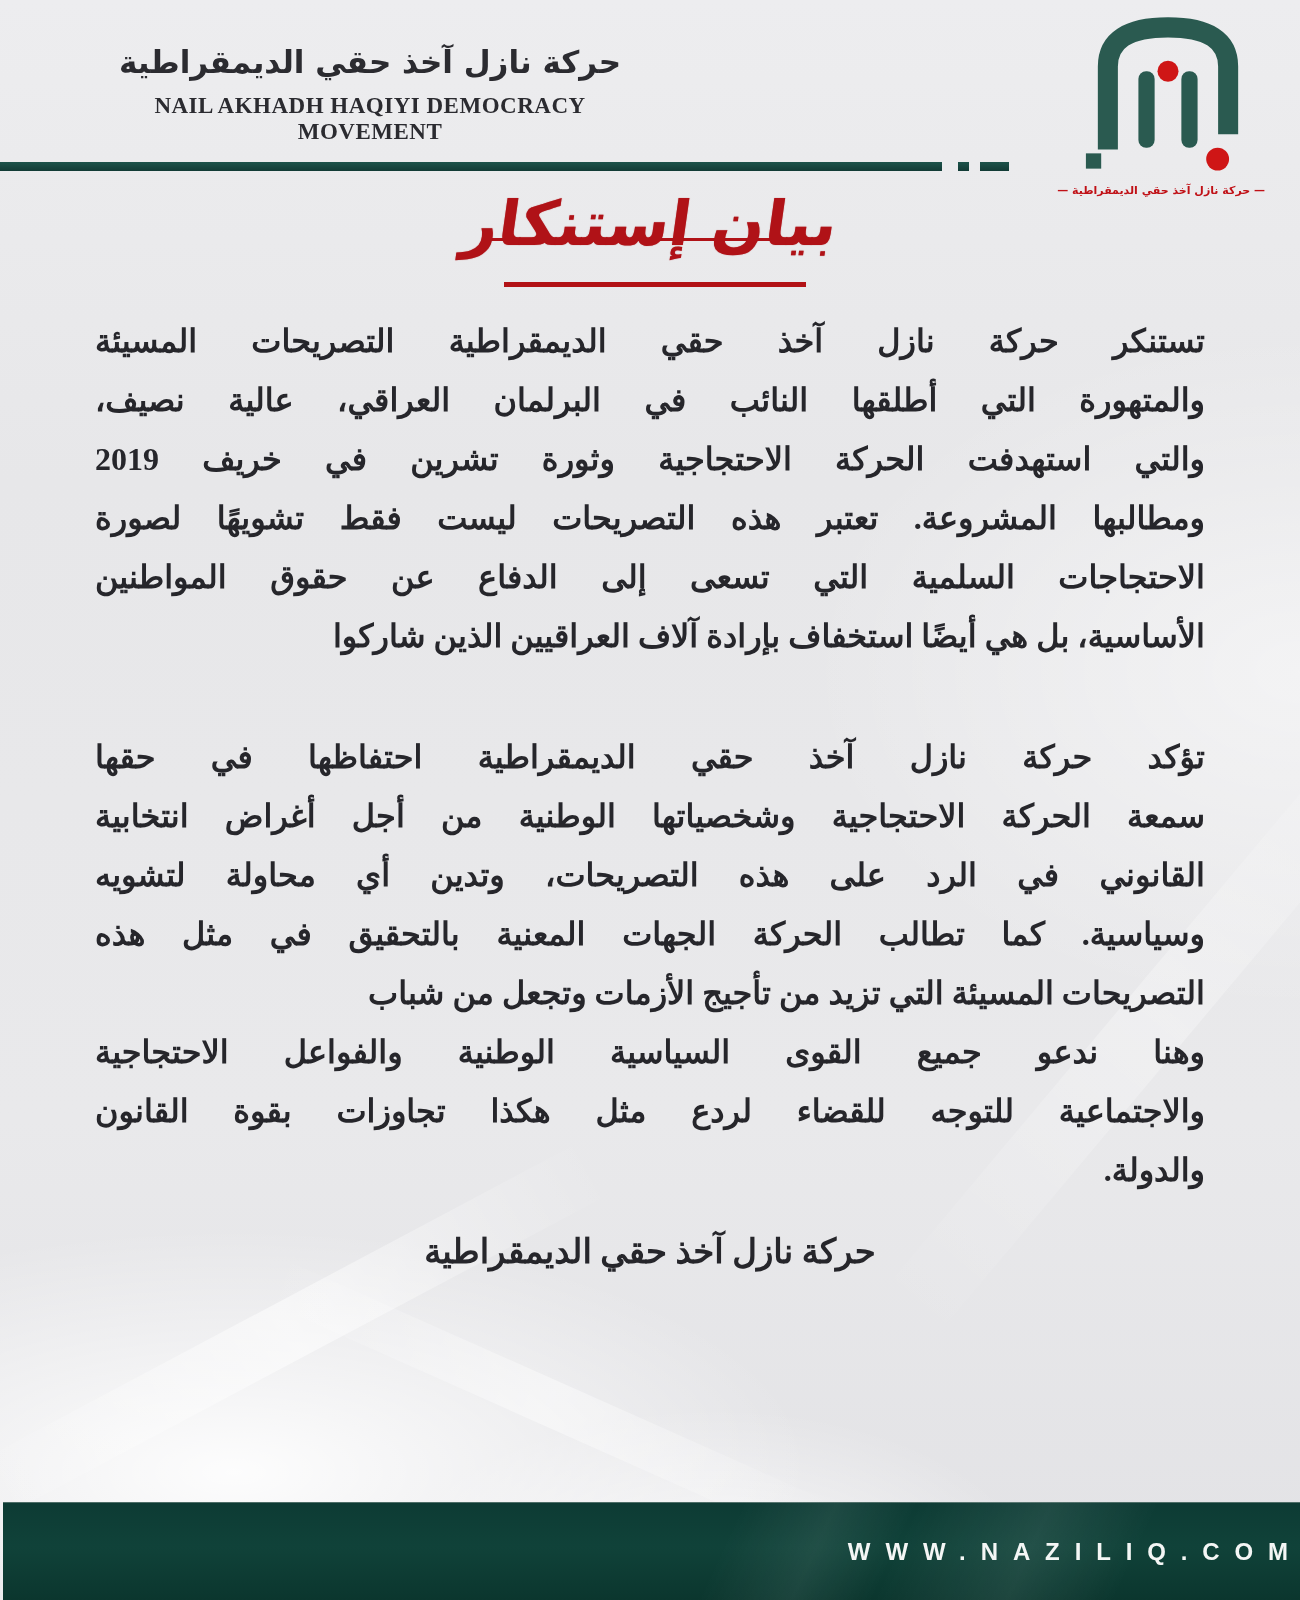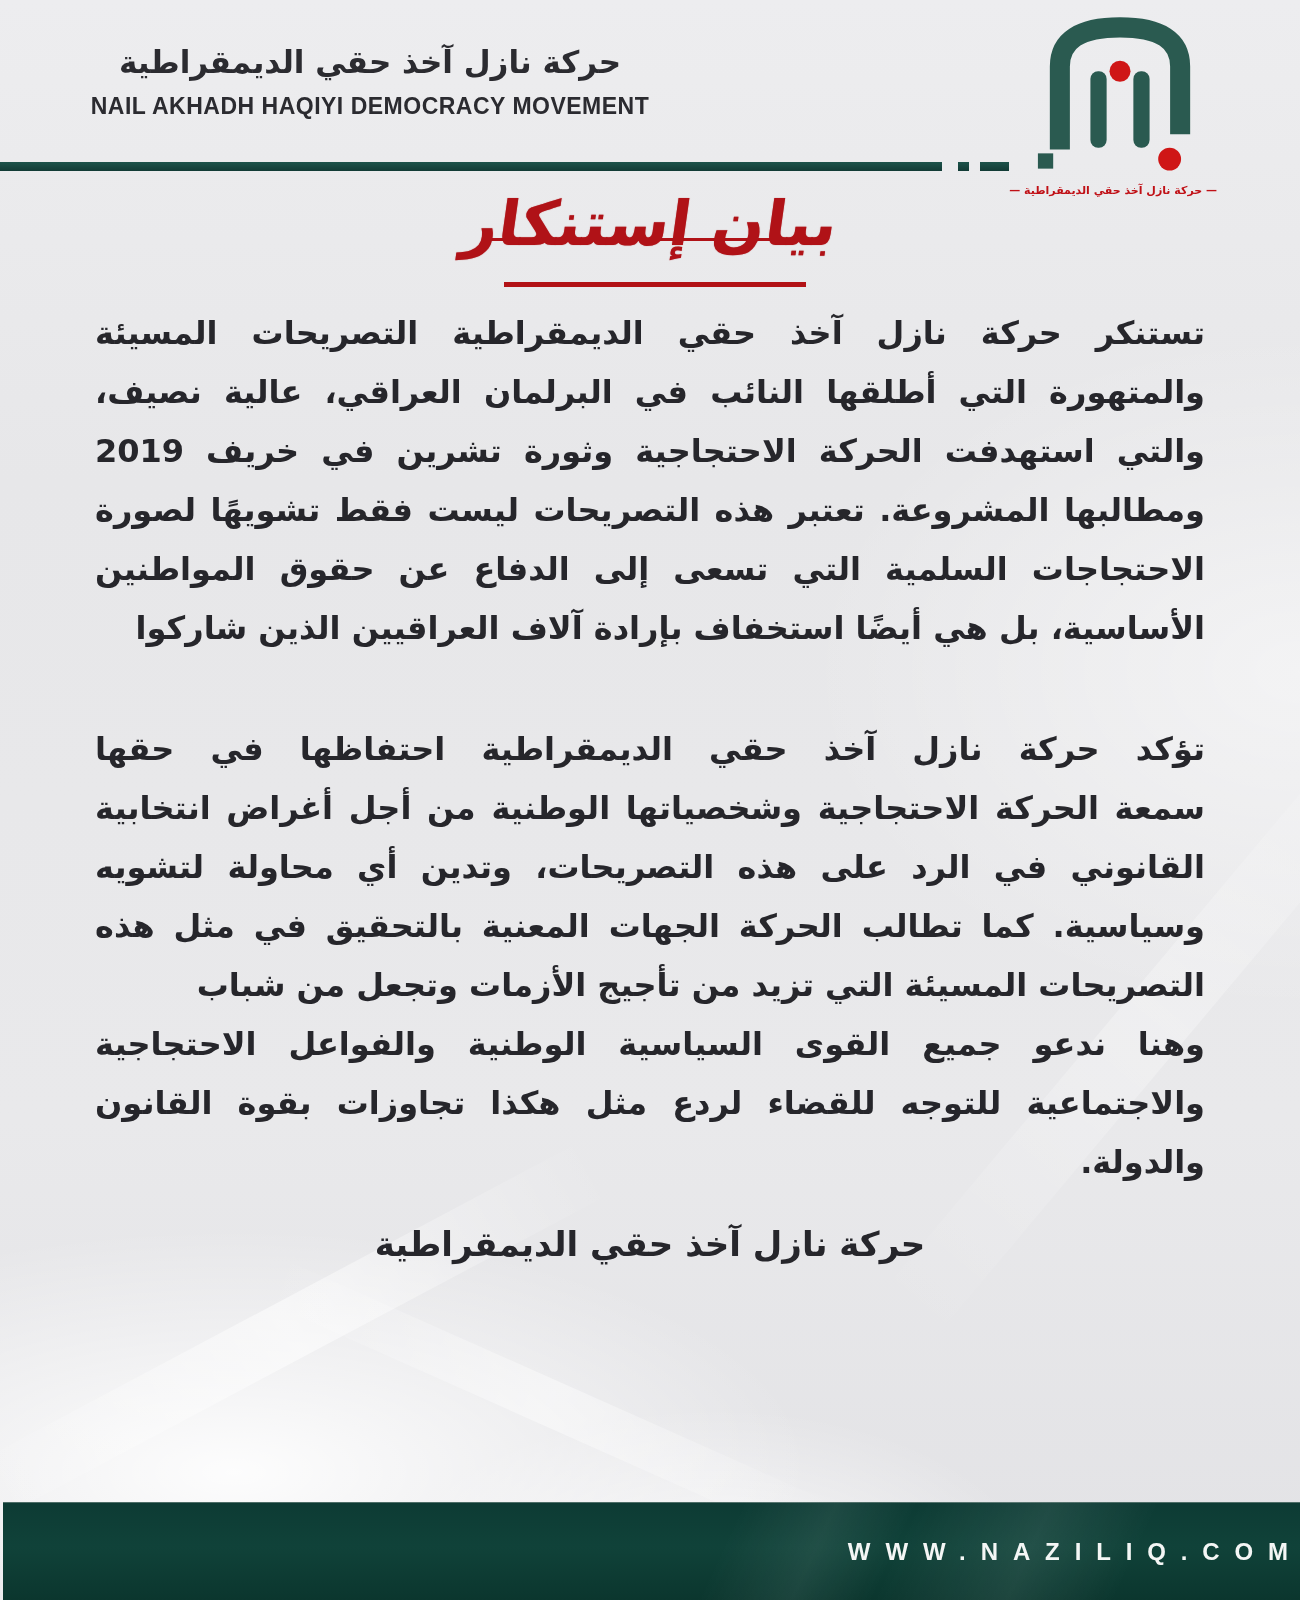--- a/index.html
+++ b/index.html
@@ -14,41 +14,41 @@
     color:#26262b;
   }
   .sheen { position:absolute; background:linear-gradient(90deg,rgba(255,255,255,0),rgba(255,255,255,.55),rgba(255,255,255,0)); pointer-events:none; }
   .sheen1 { width:700px; height:60px; left:-60px; top:1300px; transform:rotate(-28deg); }
   .sheen2 { width:620px; height:46px; left:240px; top:1380px; transform:rotate(24deg); opacity:.8; }
   .sheen3 { width:800px; height:70px; left:760px; top:980px; transform:rotate(-50deg); opacity:.55; }
 
   
   .header-text { position:absolute; top:42px; left:85px; width:570px; text-align:center; }
   .header-ar { direction:rtl; font-size:31px; font-weight:bold; color:#2b2b30; line-height:40px; }
-  .header-en { margin-top:11px; font-family:Liberation Sans, sans-serif; font-size:23px; font-weight:bold; letter-spacing:.5px; color:#2b2b30; }
+  .header-en { margin-top:11px; font-family:Liberation Serif, serif; font-size:23px; font-weight:bold; letter-spacing:.5px; color:#2b2b30; }
 
   .rule { position:absolute; top:162px; height:9px; background:linear-gradient(180deg,#1d534b,#123b35); }
   .rule-long  { left:0;     width:942px; }
   .rule-sq    { left:958px; width:11px;  }
   .rule-short { left:980px; width:29px;  }
 
   
-  .logo { position:absolute; top:14px; left:1022px; width:195px; text-align:center; }
+  .logo { position:absolute; top:14px; left:1070px; width:195px; text-align:center; }
   .logo svg { display:block; margin:0 auto; }
   .logo-caption { margin-top:2px; direction:rtl; font-size:11px; font-weight:bold; color:#c01016; white-space:nowrap; }
 
   
   .title-wrap { position:absolute; top:188px; left:0; width:100%; height:110px; text-align:center; }
   .title-line { position:absolute; top:50px; left:50%; width:336px; margin-left:-160px; height:3px; background:#b01217; }
   .title-text { position:relative; display:inline-block; direction:rtl; font-size:62px; line-height:72px; font-weight:bold;
                 color:#b01217; transform:skewX(-8deg); text-shadow:0 0 1px rgba(160,10,15,.6); }
   .title-underline { position:absolute; top:94px; left:50%; width:302px; margin-left:-146px; height:5px; background:#b21216; }
 
   
-  .body-text { position:absolute; top:304px; left:95px; width:1110px; direction:rtl; font-size:32px; font-weight:bold; color:#26262b; }
+  .body-text { position:absolute; top:312px; left:95px; width:1110px; direction:rtl; font-size:32px; font-weight:bold; color:#26262b;font-family:Liberation Serif, serif; }
   .para .line { text-align:justify; text-align-last:justify; line-height:59px; }
   .para .line:last-child { text-align-last:right; }
   .gap-before { margin-top:62px; }
   .signature { margin-top:26px; text-align:center; font-size:34px; line-height:52px; }
 
   
   .footer {
     position:absolute; left:3px; bottom:0; width:1300px; height:97px;
     background:
       linear-gradient(115deg, rgba(255,255,255,0) 55%, rgba(255,255,255,.07) 62%, rgba(255,255,255,0) 68%, rgba(255,255,255,.08) 78%, rgba(255,255,255,0) 86%),

